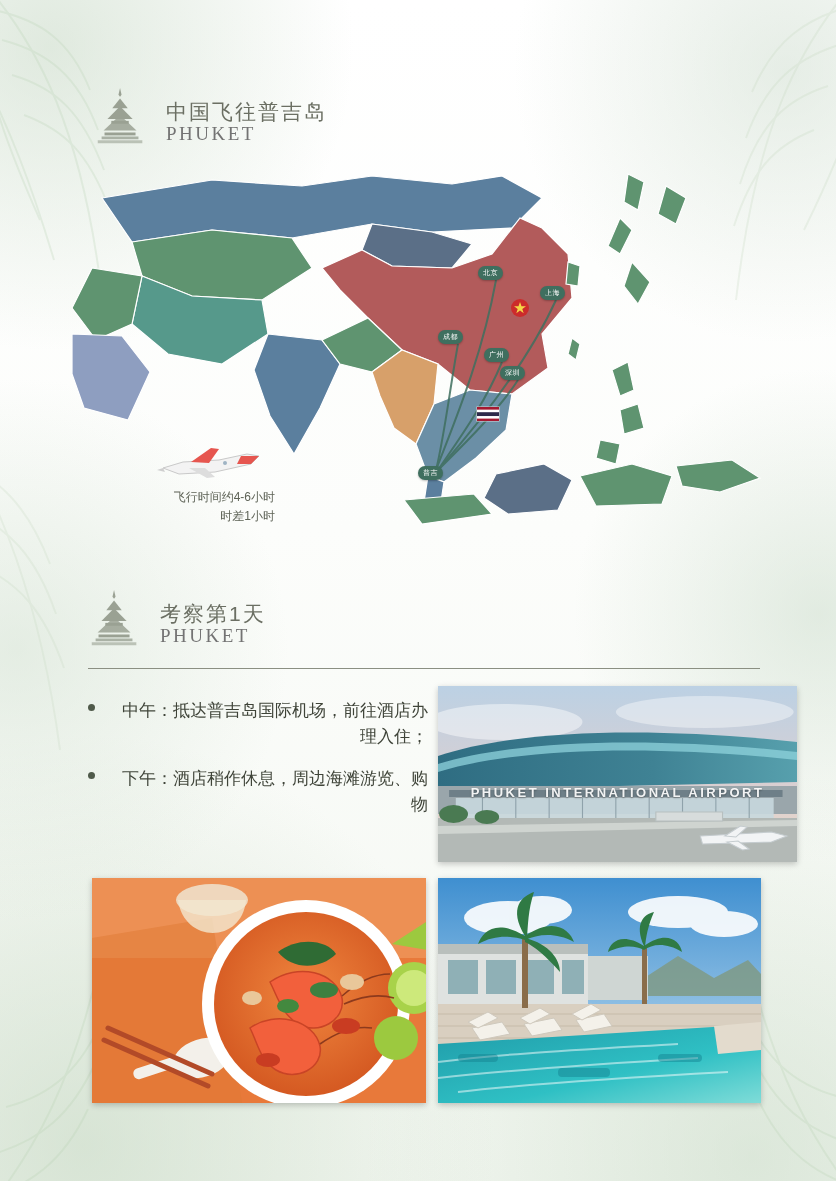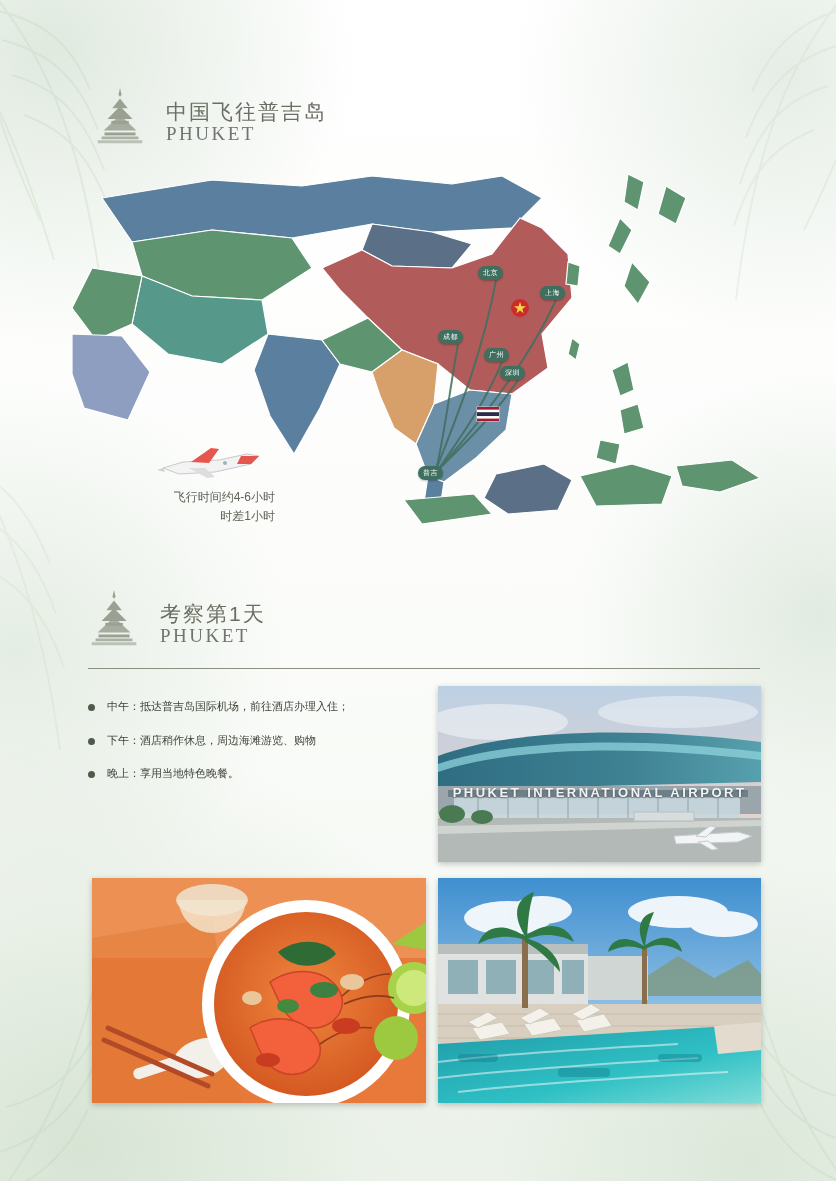--- a/index.html
+++ b/index.html
@@ -115,32 +115,33 @@
   }
   .bullet {
     width: 7px; height: 7px;
     border-radius: 50%;
     background: #4f5a4a;
     margin-top: 6px;
     margin-right: 12px;
     flex: 0 0 auto;
   }
   .itin-text {
-    font-size: 11px;
+    font-size: 17px;
     color: #3f4439;
     line-height: 1.5;
+    text-align: right;
   }
 
   
   .photo {
     position: absolute;
     overflow: hidden;
     box-shadow: 0 2px 6px rgba(0,0,0,.22);
   }
-  .photo-airport { left: 438px; top: 686px;  width: 323px; height: 176px; }
+  .photo-airport { left: 438px; top: 686px;  width: 359px; height: 176px; }
   .photo-food    { left: 92px;  top: 878px;  width: 334px; height: 225px; }
   .photo-pool    { left: 438px; top: 878px;  width: 323px; height: 225px; }
 
   .photo svg { display:block; width:100%; height:100%; }
 
   .airport-caption {
     position: absolute;
     left: 0; right: 0;
     top: 56%;
     text-align: center;
@@ -336,24 +337,20 @@
 
 <div class="itinerary">
   <div class="itin-row">
     <span class="bullet"></span>
     <span class="itin-text">中午：抵达普吉岛国际机场，前往酒店办理入住；</span>
   </div>
   <div class="itin-row">
     <span class="bullet"></span>
     <span class="itin-text">下午：酒店稍作休息，周边海滩游览、购物</span>
   </div>
-  <div class="itin-row">
-    <span class="bullet"></span>
-    <span class="itin-text">晚上：享用当地特色晚餐。</span>
-  </div>
 </div>
 
 <div class="photo photo-airport">
   <svg viewBox="0 0 323 176" preserveAspectRatio="none">
     <defs>
       <linearGradient id="skyA" x1="0" y1="0" x2="0" y2="1">
         <stop offset="0%" stop-color="#bcd1e4"></stop>
         <stop offset="55%" stop-color="#d8cfd2"></stop>
         <stop offset="100%" stop-color="#efd9c7"></stop>
       </linearGradient>

